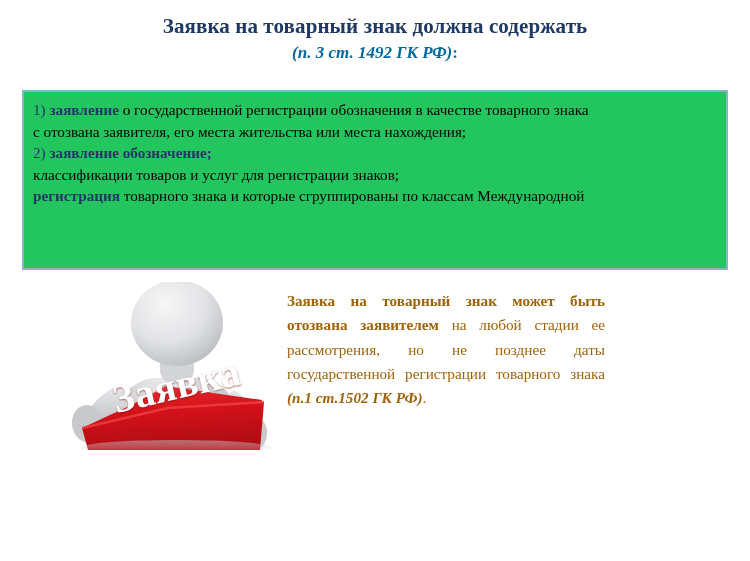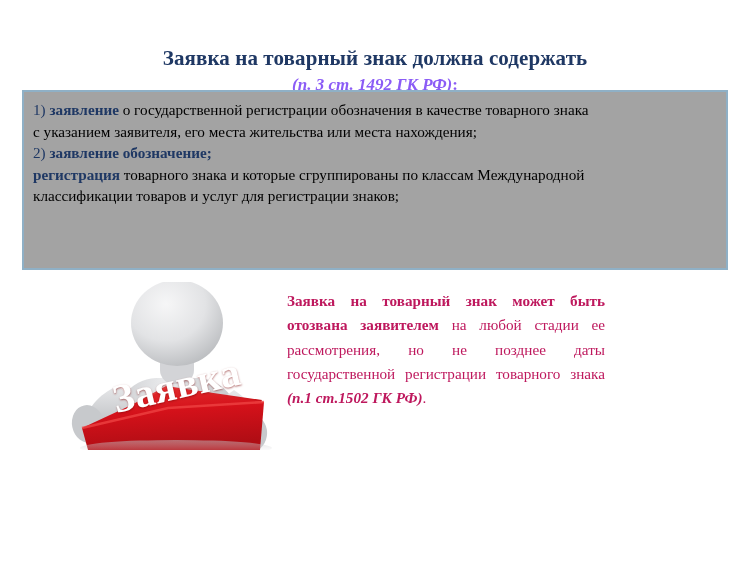--- a/index.html
+++ b/index.html
@@ -15,52 +15,51 @@
     font-family: "Liberation Serif", "DejaVu Serif", serif;
   }
 
   
   #title-block {
     position: absolute;
     top: 14px;
     left: 0;
     width: 750px;
     text-align: center;
-    margin-top: 32px;
   }
   #page-title {
     font-size: 21px;
     font-weight: bold;
     color: #1f3864;
     letter-spacing: 0.1px;
     line-height: 1.15;
   }
   #page-subtitle {
     margin-top: 5px;
     font-size: 17px;
-    color: #8b5cf6;
+    color: #0369a1;
     font-style: italic;
     font-weight: bold;
     line-height: 1.15;
   }
   #page-subtitle .colon {
     font-style: normal;
     font-weight: bold;
   }
 
   
   #requirements-box {
     position: absolute;
     left: 22px;
     top: 90px;
     width: 706px;
     height: 180px;
     box-sizing: border-box;
     border: 2px solid #8fb0c6;
-    background: #a3a3a3;
+    background: #22c55e;
     padding: 7px 9px 0 9px;
   }
   .req-line {
     font-size: 15.2px;
     line-height: 21.5px;
     color: #000000;
     white-space: nowrap;
   }
   .req-num {
     color: #1f3864;
@@ -71,21 +70,21 @@
   }
 
   
   #notice-paragraph {
     position: absolute;
     left: 287px;
     top: 289px;
     width: 318px;
     font-size: 15.2px;
     line-height: 24.3px;
-    color: #be185d;
+    color: #a16207;
     text-align: justify;
   }
   #notice-paragraph b { font-weight: bold; }
   #notice-paragraph i.ref {
     font-style: italic;
     font-weight: bold;
   }
 
   
   #illustration {
@@ -116,24 +115,24 @@
 </head>
 <body>
 
 <div id="title-block">
   <div id="page-title">Заявка на товарный знак должна содержать</div>
   <div id="page-subtitle"><span>(п. 3 ст. 1492 ГК РФ)</span><span class="colon">:</span></div>
 </div>
 
 <div id="requirements-box">
   <div class="req-line"><span class="req-num">1)</span><span class="req-strong"> заявление</span><span> о государственной регистрации обозначения в качестве товарного знака</span></div>
-  <div class="req-line"><span class="req-num"></span><span class="req-strong"></span><span>с указанием заявителя, его места жительства или места нахождения;</span></div>
+  <div class="req-line"><span class="req-num"></span><span class="req-strong"></span><span>с отозвана заявителя, его места жительства или места нахождения;</span></div>
   <div class="req-line"><span class="req-num">2)</span><span class="req-strong"> заявление обозначение;</span><span></span></div>
+  <div class="req-line"><span class="req-num"></span><span class="req-strong"></span><span>классификации товаров и услуг для регистрации знаков;</span></div>
   <div class="req-line"><span class="req-num"></span><span class="req-strong">регистрация</span><span> товарного знака и которые сгруппированы по классам Международной</span></div>
-  <div class="req-line"><span class="req-num"></span><span class="req-strong"></span><span>классификации товаров и услуг для регистрации знаков;</span></div>
 </div>
 
 <div id="notice-paragraph"><b>Заявка на товарный знак может быть отозвана заявителем</b><span> на любой стадии ее рассмотрения, но не позднее даты государственной регистрации товарного знака </span><i class="ref">(п.1 ст.1502 ГК РФ)</i><span>.</span></div>
 
 <div id="illustration">
   <svg width="245" height="168" viewBox="0 0 245 168">
     <defs>
       <radialGradient id="headGrad" cx="38%" cy="28%" r="78%">
         <stop offset="0%" stop-color="#f6f6f7"></stop>
         <stop offset="55%" stop-color="#e2e3e5"></stop>

